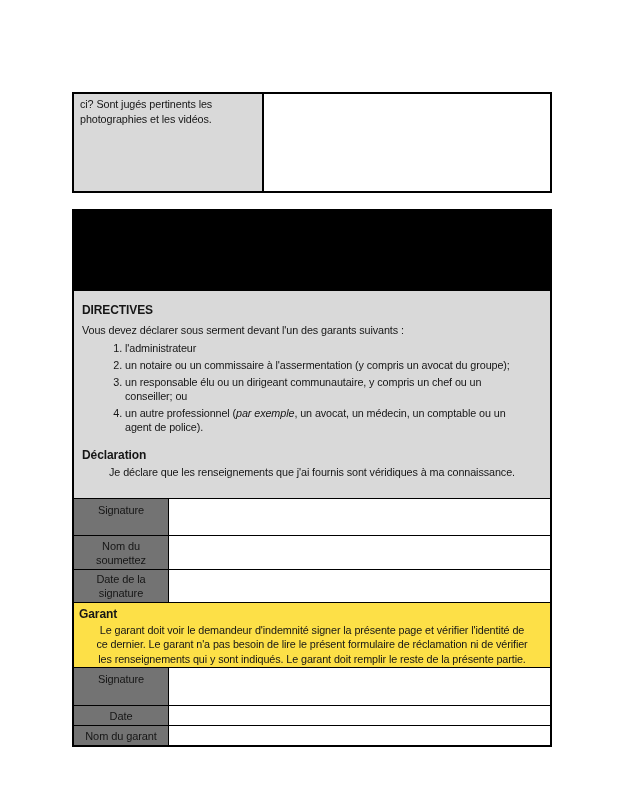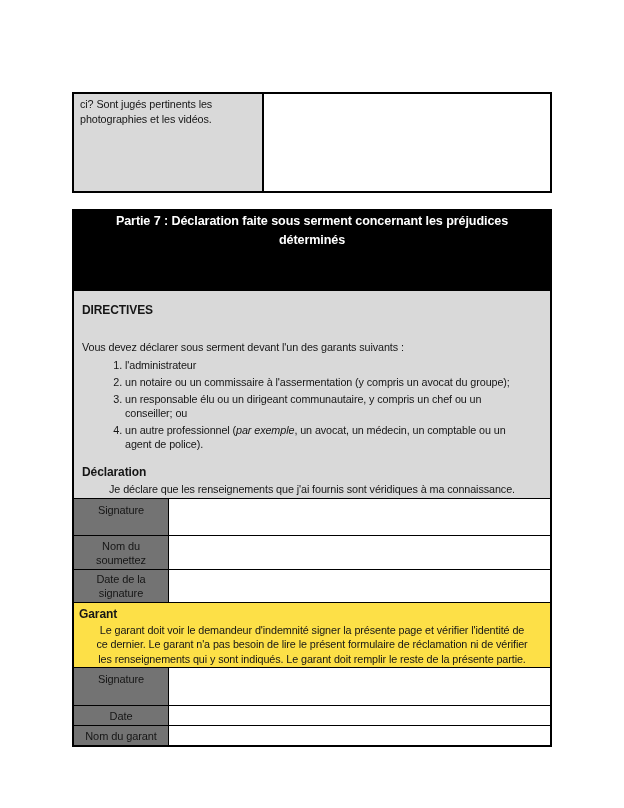--- a/index.html
+++ b/index.html
@@ -26,21 +26,21 @@
     background: #000; color: #fff; height: 79px; padding: 1px 6px;
     text-align: center; font-weight: bold; font-size: 12.6px; line-height: 19px;
   }
   .black-header div { white-space: pre-line; }
 
   .directives {
     background: #d9d9d9; height: 208px; padding: 5px 8px;
     font-size: 10.8px; line-height: 14px; border-top: 1px solid #000;
   }
   .sec-title { font-weight: bold; font-size: 12px; margin-top: 7px; }
-  .intro { margin-top: 23px; }
+  .intro { margin-top: 6px; }
   .directives ol { margin-top: 4px; padding-left: 43px; }
   .directives li { margin-bottom: 3px; white-space: pre-line; }
   .decl-title { margin-top: 14px; }
   .decl-text { text-align: center; margin-top: 3px; }
   .it { font-style: italic; }
 
   .row { display: flex; border-top: 1px solid #000; }
   .row .label {
     width: 95px; background: #737373; border-right: 1px solid #000;
     display: flex; align-items: center; justify-content: center;
@@ -69,22 +69,20 @@
 
   <div class="toptable">
     <div class="qcell">ci? Sont jugés pertinents les
 photographies et les vidéos.</div>
     <div class="acell"></div>
   </div>
 
   <div class="main">
 
     <div class="black-header">
-      <div>Partie 7 : Déclaration faite sous serment concernant les préjudices
-déterminés</div>
     </div>
 
     <div class="directives">
       <div class="sec-title">DIRECTIVES</div>
       <div class="intro">Vous devez déclarer sous serment devant l'un des garants suivants :</div>
       <ol>
         <li>l'administrateur</li>
         <li>un notaire ou un commissaire à l'assermentation (y compris un avocat du groupe);</li>
         <li>un responsable élu ou un dirigeant communautaire, y compris un chef ou un
 conseiller; ou</li>

